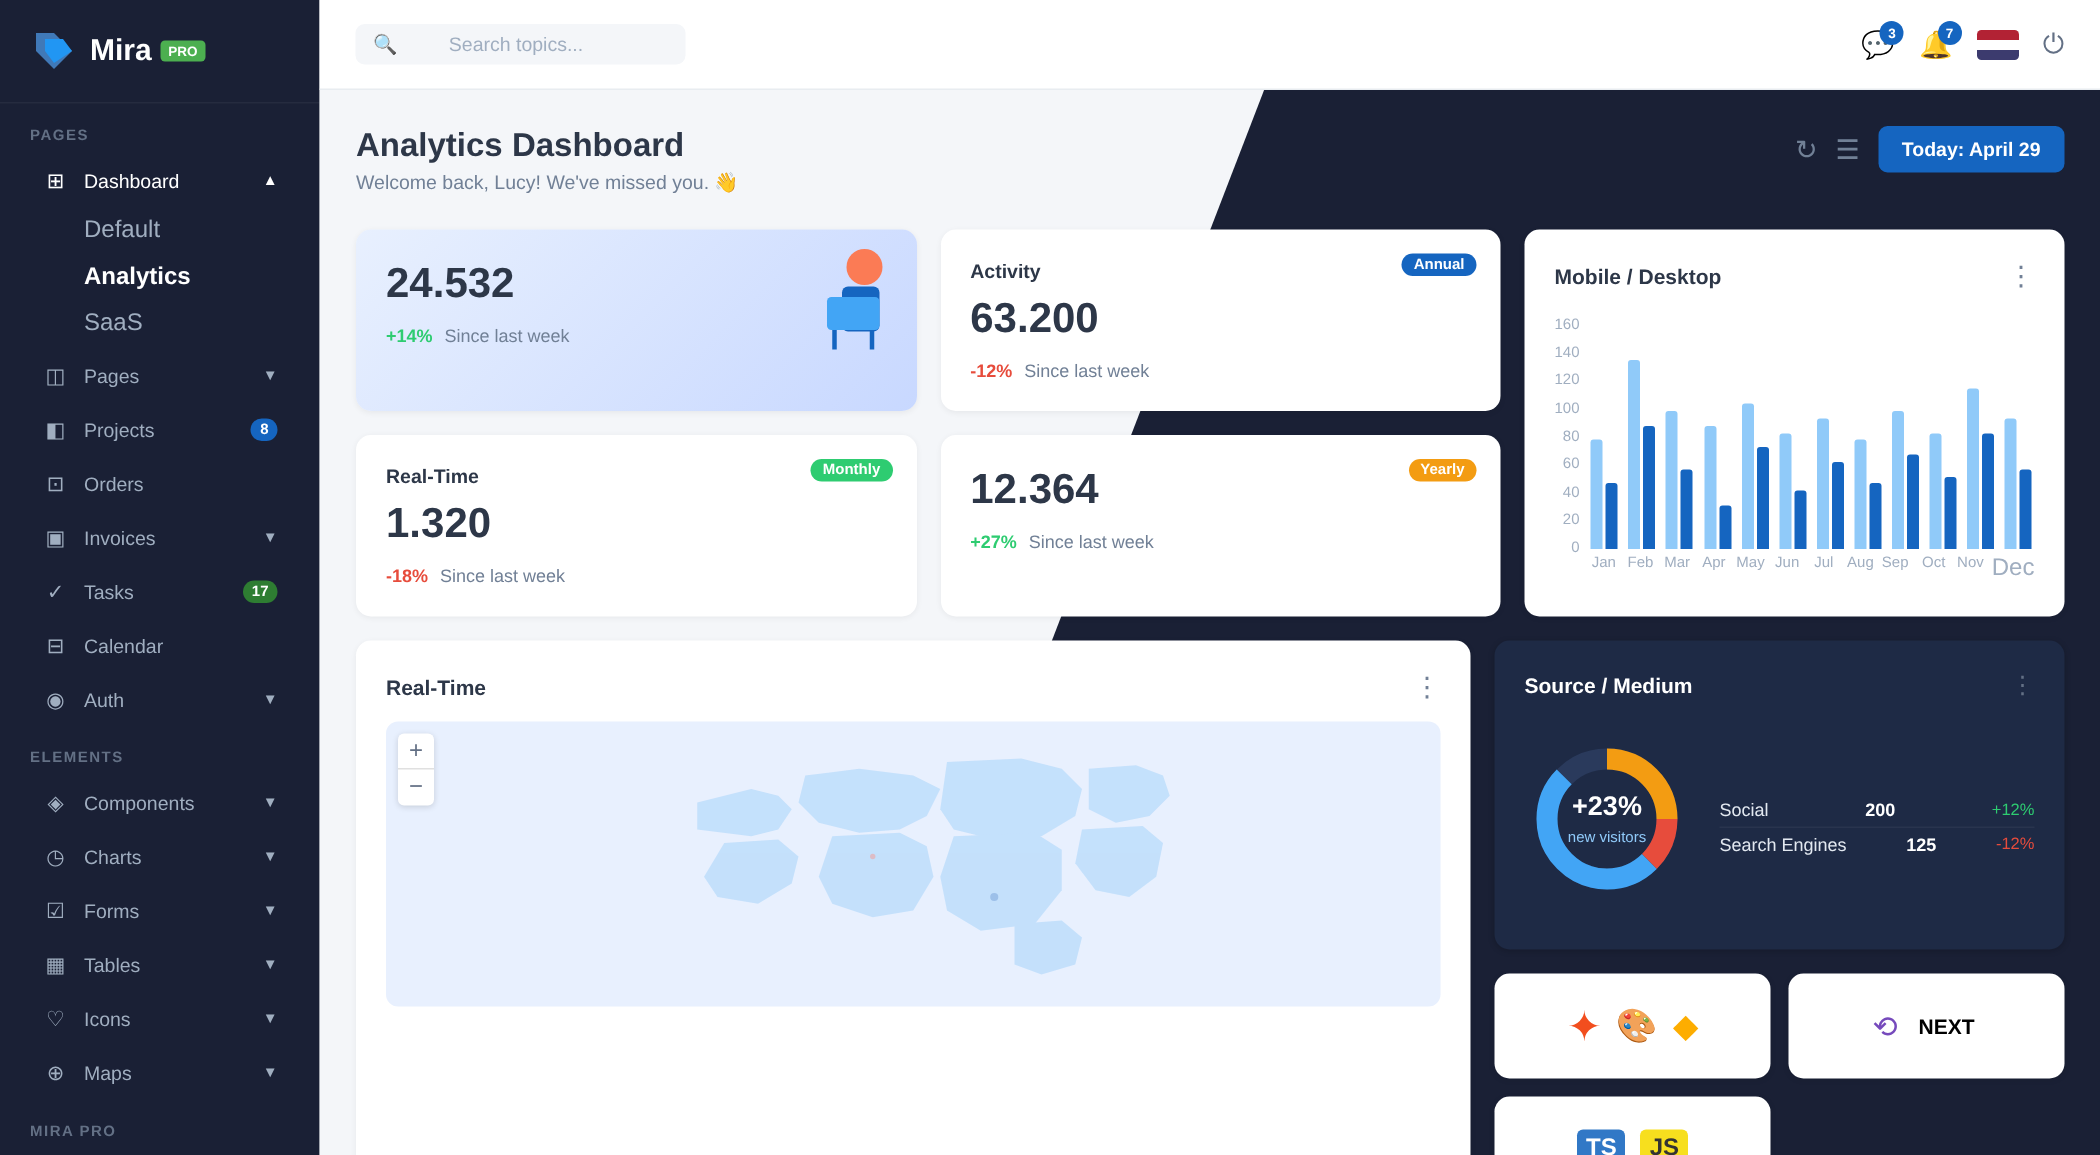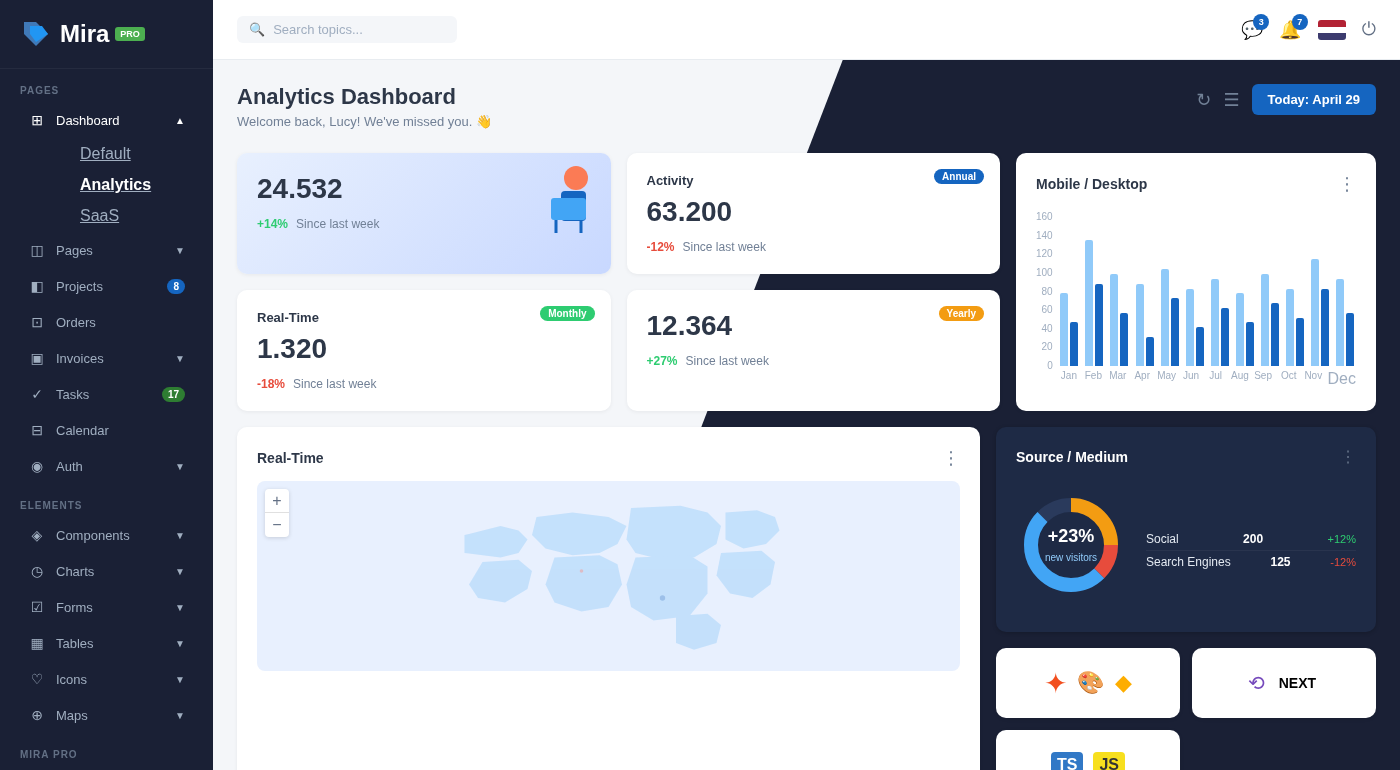--- a/index.html
+++ b/index.html
@@ -21,21 +21,21 @@
       align-items: center;
       padding: 18px 20px;
       border-bottom: 1px solid rgba(255,255,255,0.05);
     }
     .logo-icon {
       width: 32px;
       height: 32px;
       margin-right: 8px;
     }
     .logo-text {
-      font-size: 24px;
+      font-size: 20px;
       font-weight: 700;
       color: #fff;
     }
     .pro-badge {
       background: #4caf50;
       color: #fff;
       font-size: 9px;
       font-weight: 700;
       padding: 2px 5px;
       border-radius: 3px;
@@ -450,21 +450,21 @@
     <span class="pro-badge">PRO</span>
   </div>
 
   <div class="sidebar-section-label">PAGES</div>
 
   <div class="sidebar-item active">
     <span class="item-icon">⊞</span>
     <span>Dashboard</span>
     <span class="chevron">▲</span>
   </div>
-  <div style="padding-left: 72px; text-decoration: underline;">
+  <div style="padding-left: 48px;">
     <div class="sidebar-sub-item">Default</div>
     <div class="sidebar-sub-item active">Analytics</div>
     <div class="sidebar-sub-item">SaaS</div>
   </div>
 
   <div class="sidebar-item">
     <span class="item-icon">◫</span>
     <span>Pages</span>
     <span class="chevron">▼</span>
   </div>
@@ -533,21 +533,21 @@
   <div class="sidebar-section-label">MIRA PRO</div>
 </div>
 
 <div class="main">
   <div class="main-bg"></div>
   <div class="dark-overlay"></div>
 
   <div class="header">
     <div class="search-bar">
       <span>🔍</span>
-      <span style="color:#a0aec0;font-size:13px;">Search topics...</span>
+      <span style="color:#a0aec0;font-size:13px;margin-left:26px;">Search topics...</span>
     </div>
     <div class="header-right">
       <div class="header-icon-btn">
         💬
         <span class="header-badge">3</span>
       </div>
       <div class="header-icon-btn">
         🔔
         <span class="header-badge">7</span>
       </div>

